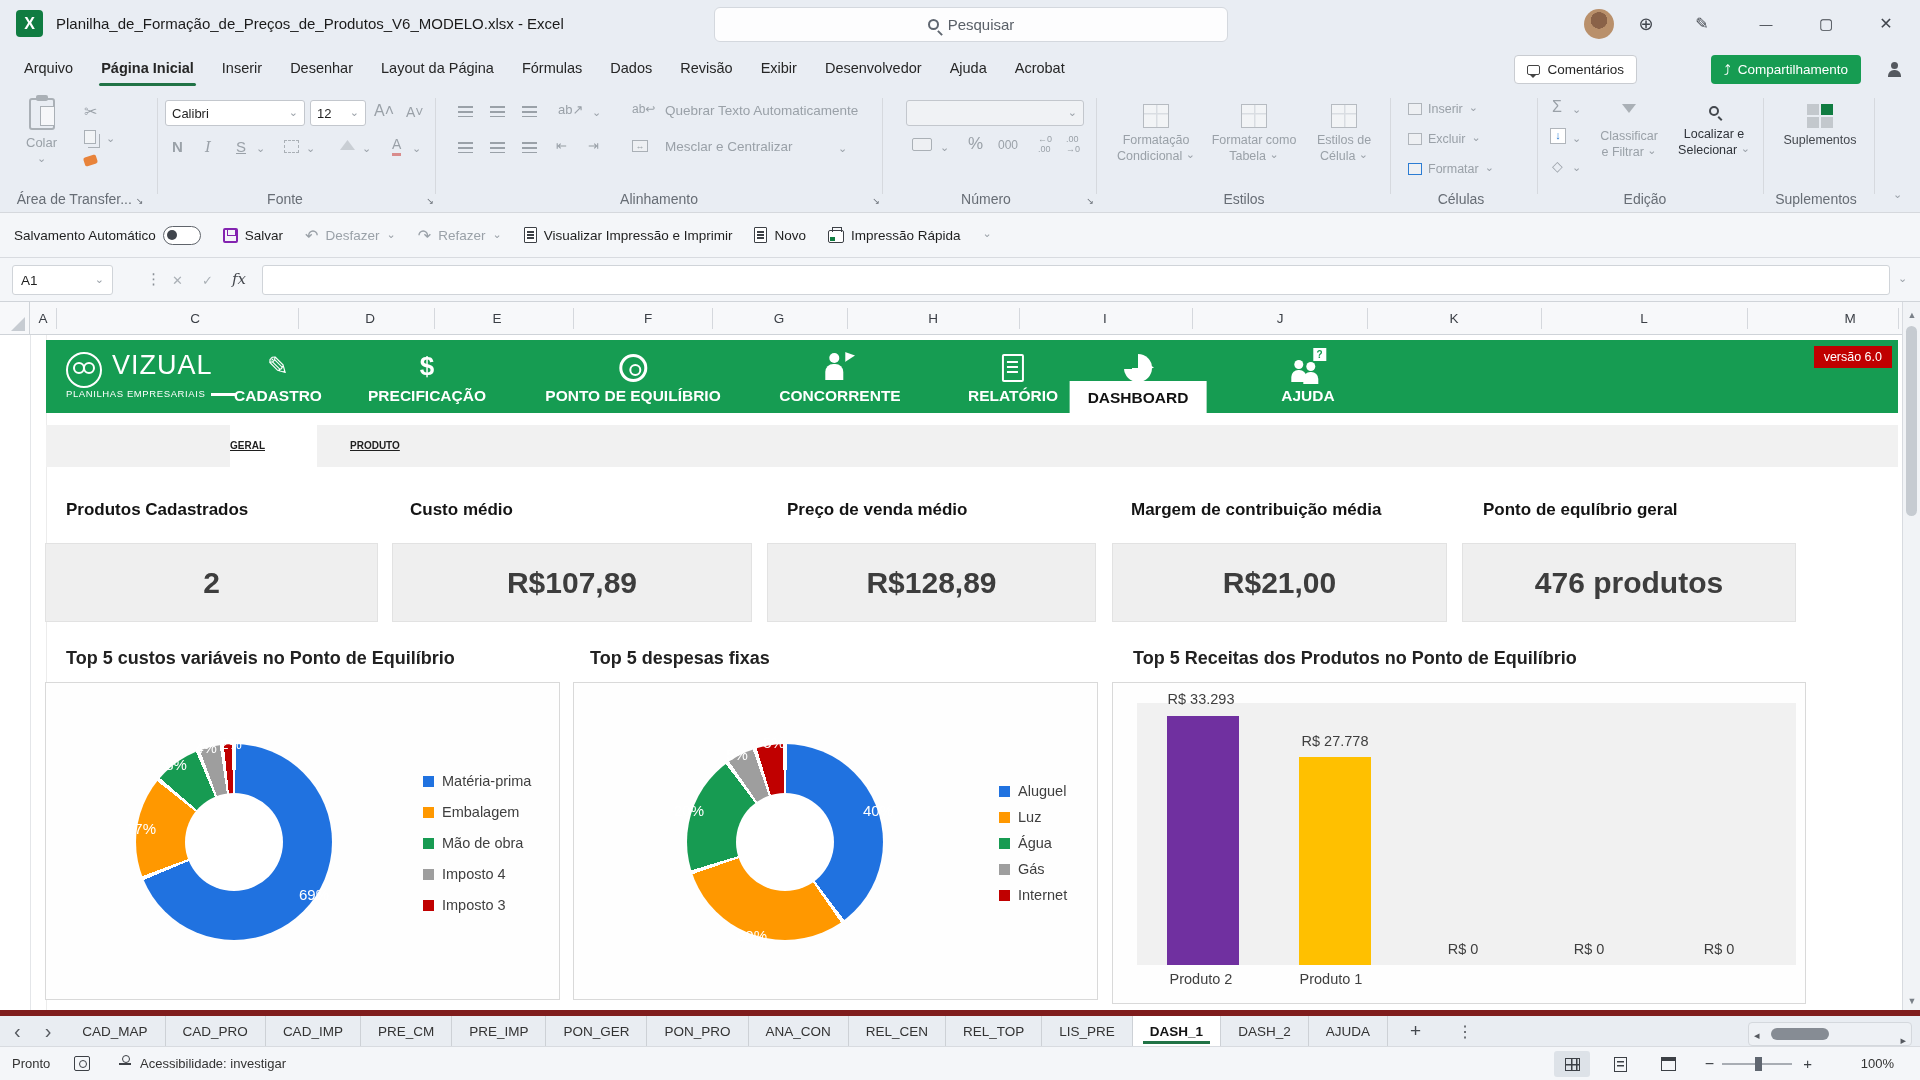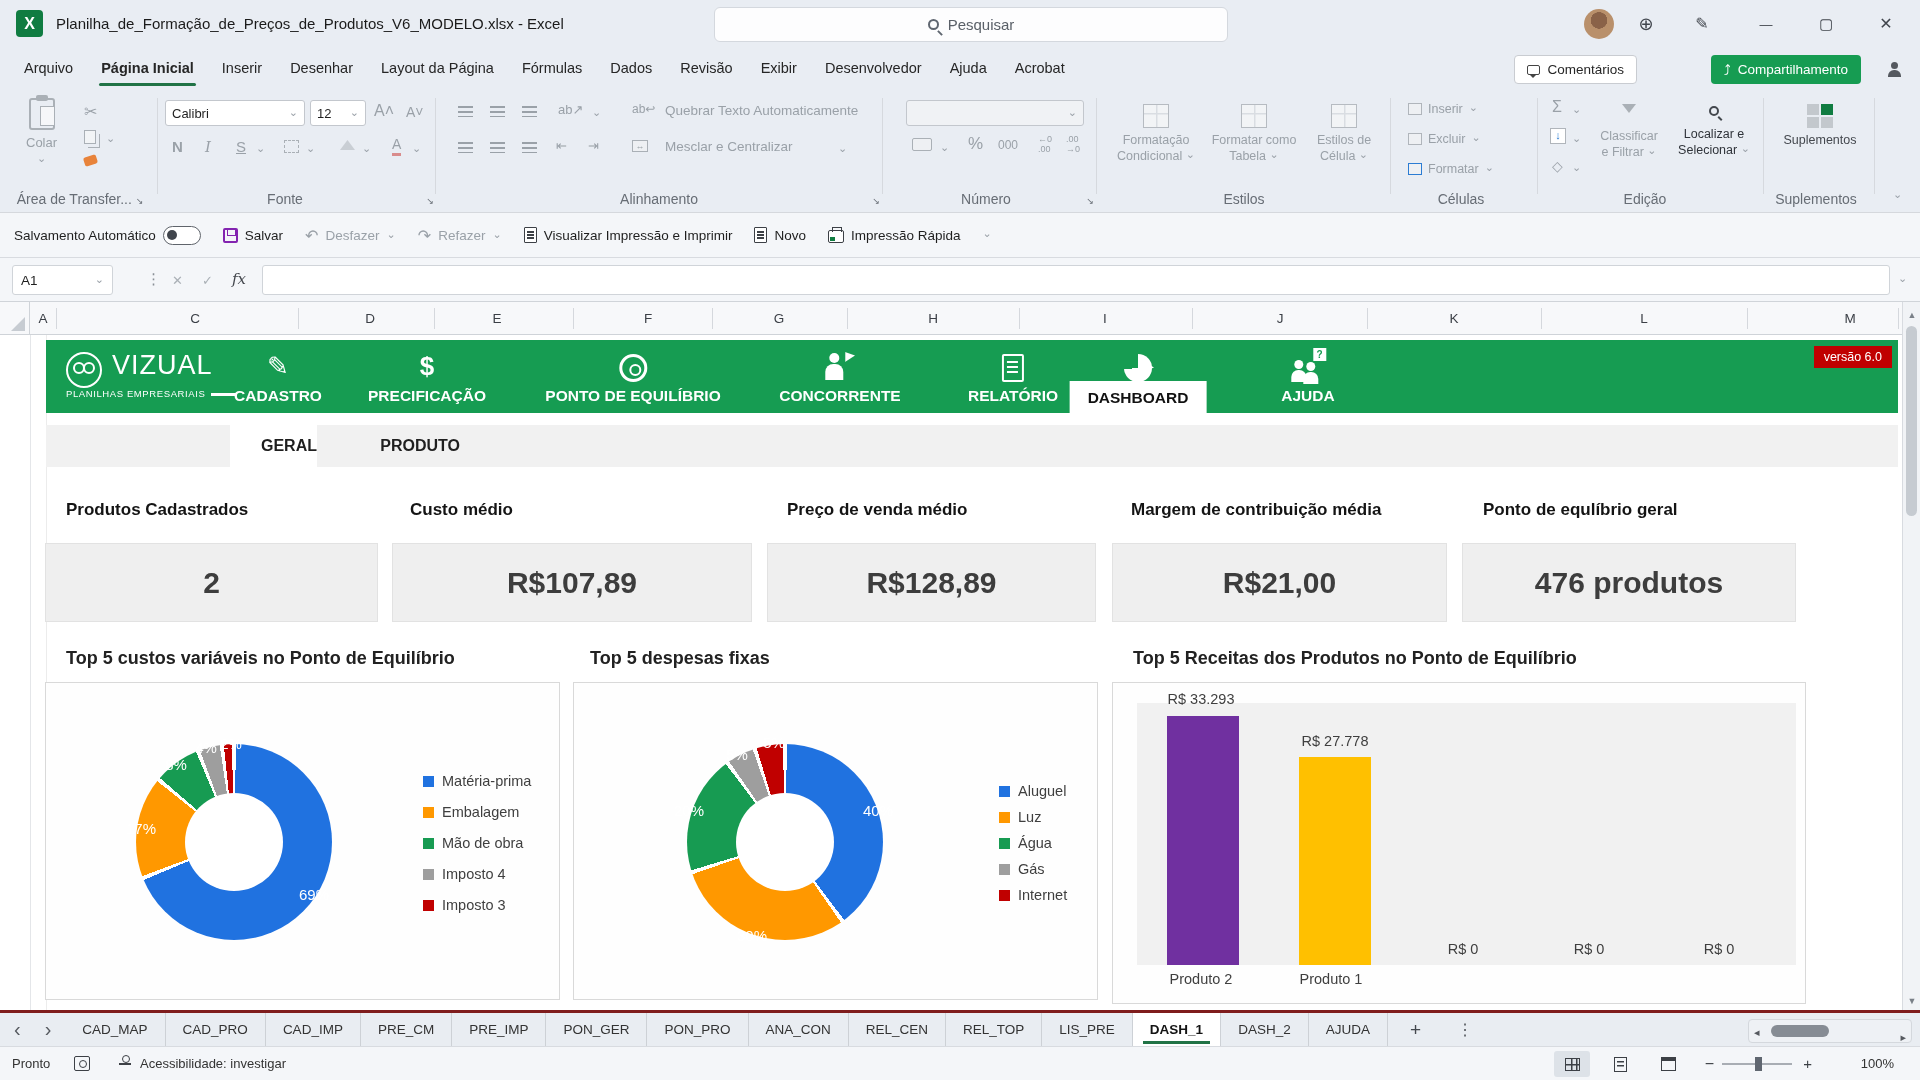--- a/index.html
+++ b/index.html
@@ -142,21 +142,21 @@
   .i-flag { position:absolute; right:0; top:0; width:10px; height:10px; background:#fff; clip-path:polygon(0 100%, 0 0, 100% 35%); }
   .i-help { position:relative; width:32px; height:30px; }
   .i-help::before { content:""; position:absolute; left:2px; top:8px; width:9px; height:9px; border-radius:50%; background:#fff; box-shadow:12px 2px 0 #fff; }
   .i-help::after { content:""; position:absolute; left:-1px; top:18px; width:15px; height:12px; border-radius:7px 7px 0 0; background:#fff; box-shadow:12px 2px 0 #fff; }
   .i-qbox { position:absolute; right:-2px; top:-4px; width:13px; height:13px; background:#fff; color:#169c52;
             font-size:10px; font-weight:bold; line-height:13px; text-align:center; }
   .ver-badge { position:absolute; right:6px; top:6px; background:#c00000; color:#fff; font-size:12.5px; padding:4px 10px; }
 
   
   .subtab-band { position:absolute; left:46px; top:425px; width:1852px; height:42px; background:#f1f1f1; }
-  .subtab { position:absolute; top:0; height:42px; line-height:42px; font-weight:bold; font-size:16px; color:#1f1f1f; text-align:right; }
+  .subtab { position:absolute; top:0; height:42px; line-height:42px; font-weight:bold; font-size:10px; color:#1f1f1f; text-align:left;text-decoration:underline; }
   .subtab.active { background:#fff; }
 
   
   .kpi-label { position:absolute; top:500px; font-weight:bold; font-size:17px; color:#141414; white-space:nowrap; }
   .kpi-box { position:absolute; top:543px; height:79px; background:#efefef; border:1px solid #e2e2e2;
              display:flex; align-items:center; justify-content:center; font-weight:bold; font-size:30px; color:#3d3d3d; }
 
   
   .chart-title { position:absolute; top:648px; font-weight:bold; font-size:18px; color:#222; white-space:nowrap; }
   .chart-box { position:absolute; top:682px; height:318px; background:#fefefe; border:1px solid #d9d9d9; }
@@ -172,21 +172,21 @@
   .bar-cat { position:absolute; transform:translateX(-50%); font-size:14.5px; color:#3f3f3f; top:288px; white-space:nowrap; }
 
   
   .vscroll { position:absolute; left:1902px; top:302px; width:18px; height:708px; background:#f1f3f6; border-left:1px solid #d8dbe0; }
   .vs-up::before { content:"▲"; font-size:9px; color:#7a8088; }
   .vs-down::before { content:"▼"; font-size:9px; color:#7a8088; }
   .vs-btn { position:absolute; left:0; width:18px; height:18px; text-align:center; line-height:18px; }
   .vs-thumb { position:absolute; left:3px; top:24px; width:11px; height:190px; background:#c6cbd1; border-radius:6px; }
 
   
-  .sheetbar { position:absolute; left:0; top:1010px; width:1920px; height:36px; background:#e9edf2; border-top:3px solid #7f1d1d;
+  .sheetbar { position:absolute; left:0; top:1010px; width:1920px; height:36px; background:#e9edf2; border-top:6px solid #7f1d1d;
               display:flex; align-items:stretch; }
   .sb-arrows { display:flex; align-items:center; padding:0 14px; gap:24px; color:#55595f; }
   .sb-arrow-l::before { content:"‹"; font-size:20px; } .sb-arrow-r::before { content:"›"; font-size:20px; }
   .stab { padding:0 17px; display:flex; align-items:center; font-size:13.5px; color:#333; border-right:1px solid #cdd1d6; position:relative; }
   .stab.active { background:#fff; font-weight:bold; color:#141414; border-right:1px solid #cdd1d6; }
   .stab.active::after { content:""; position:absolute; left:10px; right:10px; bottom:2px; height:3px; background:#217346; }
   .stab-plus { padding:0 22px; display:flex; align-items:center; font-size:19px; color:#44484e; }
   .sb-dots { display:flex; align-items:center; padding:0 14px; color:#55595f; }
   .sb-dots::before { content:"⋮"; font-size:16px; }
   .hscroll { position:absolute; right:8px; top:6px; width:164px; height:24px; background:#eef1f5; border:1px solid #d4d8dd;

